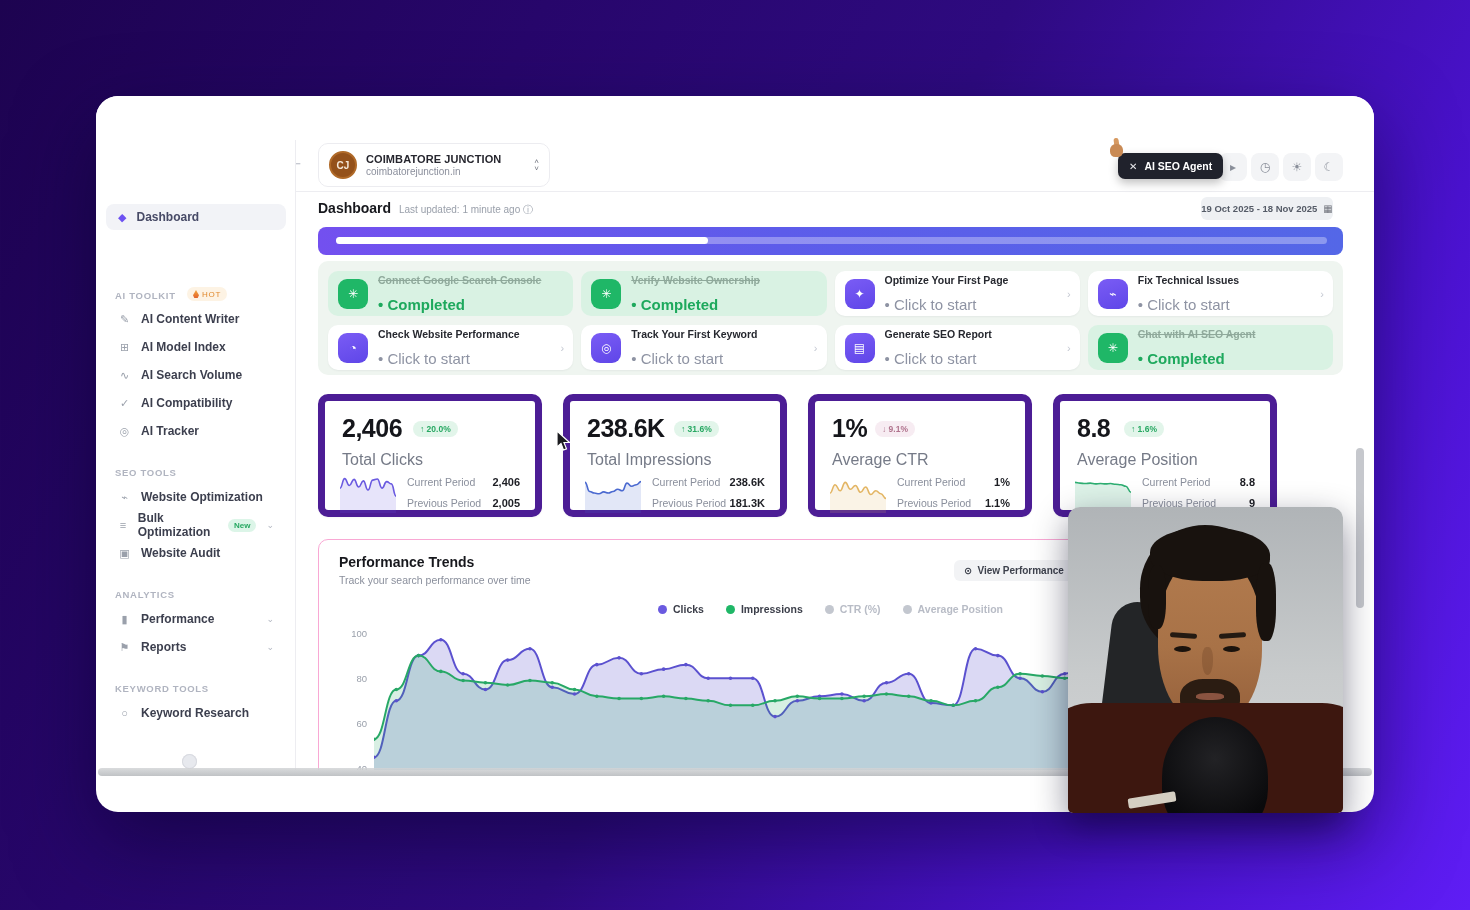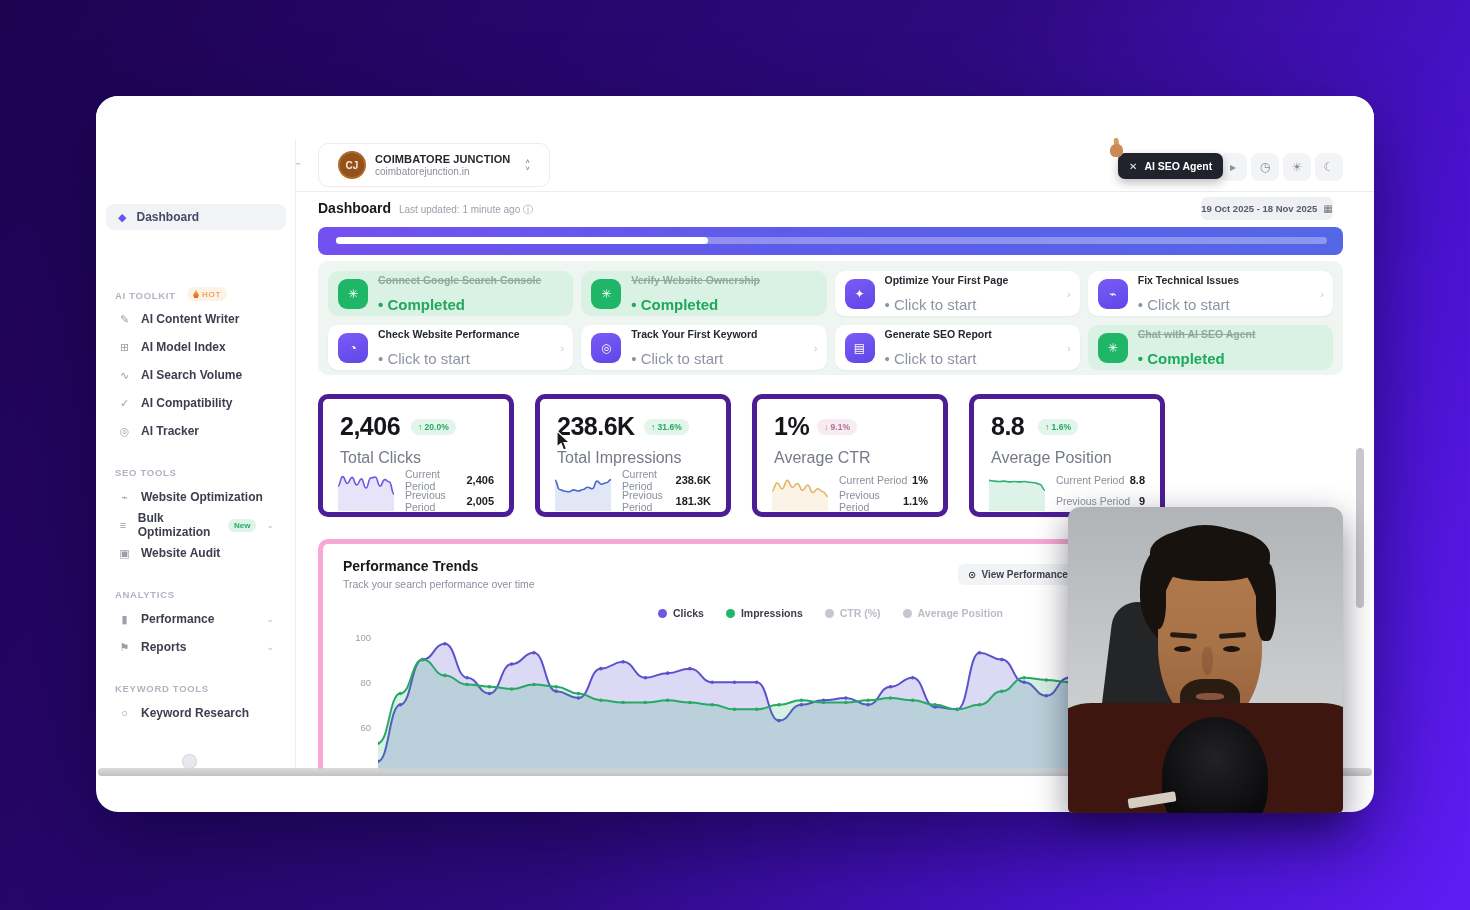--- a/index.html
+++ b/index.html
@@ -18,21 +18,21 @@
   
   .logo { position:absolute; left:14px; top:52px; font-size:22px; font-weight:800; color:#14151a; letter-spacing:-.5px; }
   .logo .mark { display:inline-block; width:22px; height:22px; background:#111; border-radius:50%;
                 vertical-align:-3px; margin:0 1px; position:relative; }
   .logo .mark:after { content:""; position:absolute; left:4px; top:10px; width:14px; height:3px;
                 background:#fff; transform:rotate(-38deg); border-radius:2px; }
   .collapse { position:absolute; left:194px; top:60px; color:#b6bac4; font-size:13px; }
   .hdr-line { position:absolute; left:200px; top:95px; right:0; height:1px; background:#ededf1; }
 
   .company { position:absolute; left:222px; top:47px; width:232px; height:44px; border:1px solid #ececf0;
-             border-radius:10px; display:flex; align-items:center; padding:0 19px; gap:9px; background:#fff; }
+             border-radius:10px; display:flex; align-items:center; padding:0 10px; gap:9px; background:#fff; }
   .c-avatar { width:28px; height:28px; border-radius:50%; background:#94511a; color:#f5e8d8; font-size:10px;
               font-weight:800; display:flex; align-items:center; justify-content:center; border:2px solid #b06a28; }
   .c-name { font-size:11px; font-weight:800; color:#26262e; letter-spacing:.1px; }
   .c-domain { font-size:10px; color:#8b8f9c; margin-top:1px; }
   .c-chev { margin-left:auto; display:flex; flex-direction:column; color:#70747f; font-size:8px; line-height:7px; text-align:center; }
 
   .agent-pill { position:absolute; left:1022px; top:57px; height:26px; background:#20222c; color:#fff;
                 border-radius:7px; display:flex; align-items:center; gap:7px; padding:0 11px;
                 font-size:10.5px; font-weight:700; box-shadow:0 4px 10px rgba(0,0,0,.25); z-index:5;}
   .agent-x { font-size:10px; color:#e8e9ec; }
@@ -83,35 +83,35 @@
              color:#fff; font-size:12px; flex-shrink:0; }
   .todo .ck-icon { background:linear-gradient(160deg,#7a5cf5,#5f46e8); }
   .done .ck-icon { background:#1fb767; }
   .ck-title { font-size:10.5px; font-weight:700; color:#26282f; line-height:12px; }
   .done .ck-title { color:#8fa99b; text-decoration:line-through; }
   .ck-status { font-size:15px; color:#8e93a3; margin-top:10px; }
   .done .ck-status { color:#1ea95d; font-weight:700; }
   .ck-chev { position:absolute; right:9px; color:#c4c8d2; font-size:11px; }
 
   .stats { position:absolute; left:222px; top:298px; width:1025px; height:123px; display:flex; gap:21px; }
-  .stat-card { width:196px; height:123px; background:#fff; border:5px solid #4c1d95; border-radius:10px;
+  .stat-card { width:224px; height:123px; background:#fff; border:7px solid #4c1d95; border-radius:10px;
                box-shadow:0 1px 2px rgba(20,20,40,.04); position:relative; }
   .stat-value { position:absolute; left:17px; top:13px; font-size:25px; font-weight:800; color:#15161b; letter-spacing:-.5px; }
   .stat-badge { position:absolute; top:20px; font-size:8.5px; font-weight:700; border-radius:8px; padding:3px 7px; }
   .stat-badge.up { background:#e2f5ea; color:#27a862; }
   .stat-badge.down { background:#f7ecf2; color:#b0738d; }
   .stat-label { position:absolute; left:17px; top:50px; font-size:16px; color:#757a87; }
   .spark { position:absolute; left:15px; top:66px; }
   .stat-rows { position:absolute; left:82px; right:15px; top:70px; }
   .s-row { display:flex; justify-content:space-between; height:21px; align-items:center; }
   .s-row .k { font-size:10.5px; color:#8a8f9c; }
   .s-row .v { font-size:11px; font-weight:800; color:#1d1e24; }
 
   .trends { position:absolute; left:222px; top:443px; width:1025px; height:240px; background:#fff;
-            border:5px solid #f9a8d4; border-radius:10px; }
+            border:1px solid #f9a8d4; border-radius:10px; }
   .t-title { position:absolute; left:20px; top:14px; font-size:14px; font-weight:800; color:#17181d; }
   .t-sub { position:absolute; left:20px; top:34px; font-size:10.5px; color:#8a8f9c; }
   .view-btn { position:absolute; left:635px; top:20px; height:21px; background:#f2f3f5; border-radius:6px;
               display:flex; align-items:center; gap:5px; padding:0 10px; font-size:10px; font-weight:600; color:#3e424d; }
   .legend { position:absolute; left:0; right:0; top:63px; display:flex; justify-content:center; gap:22px; }
   .legend-item { display:flex; align-items:center; gap:6px; font-size:10.5px; font-weight:600; color:#3b3e49; }
   .legend-item .dot { width:9px; height:9px; border-radius:50%; background:#999; }
   .legend-item.off { color:#b8bcc6; }
   .ytick { position:absolute; left:22px; width:26px; text-align:right; font-size:9.5px; color:#9aa0ab; }
   #trendChart { position:absolute; left:55px; top:86px; }

